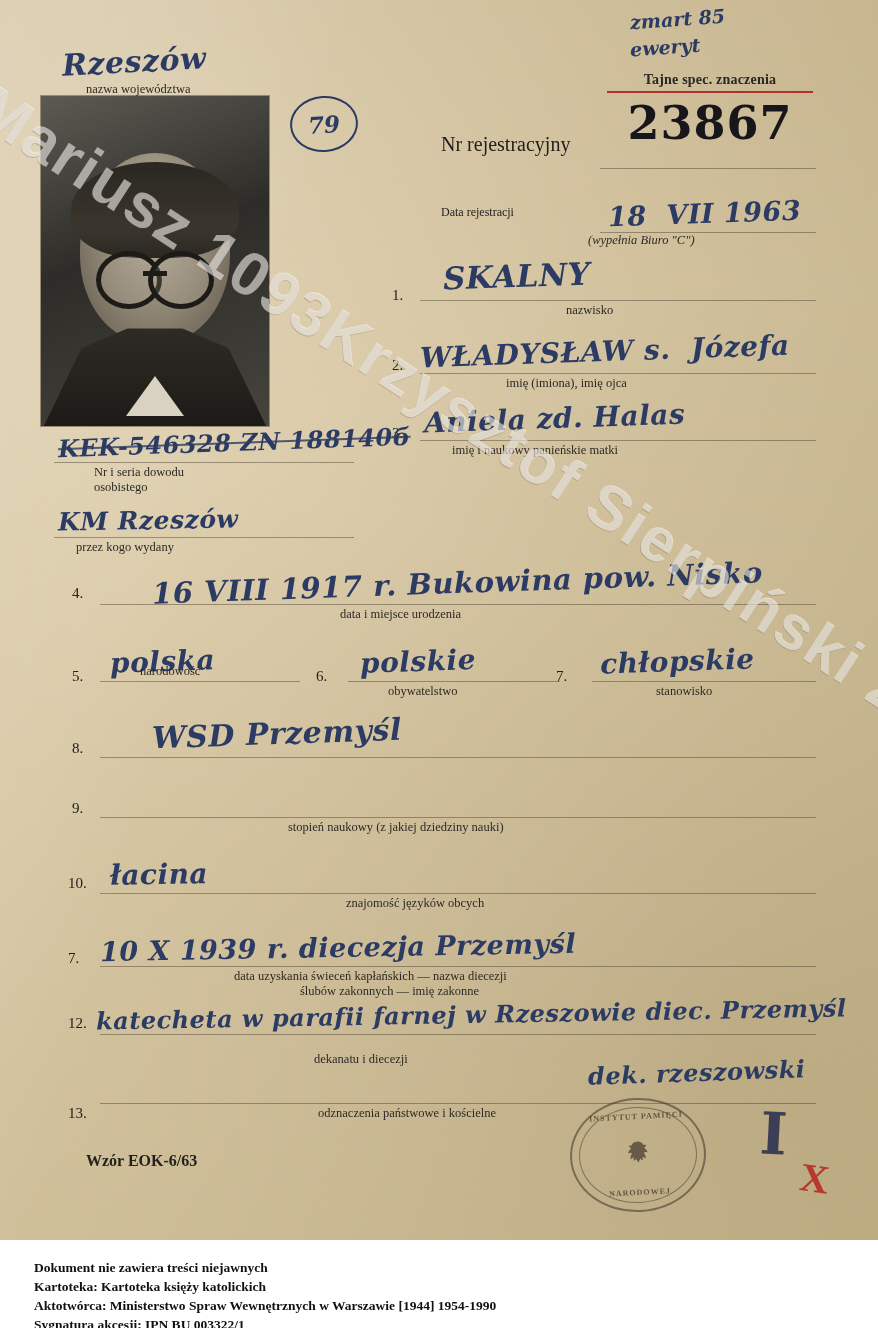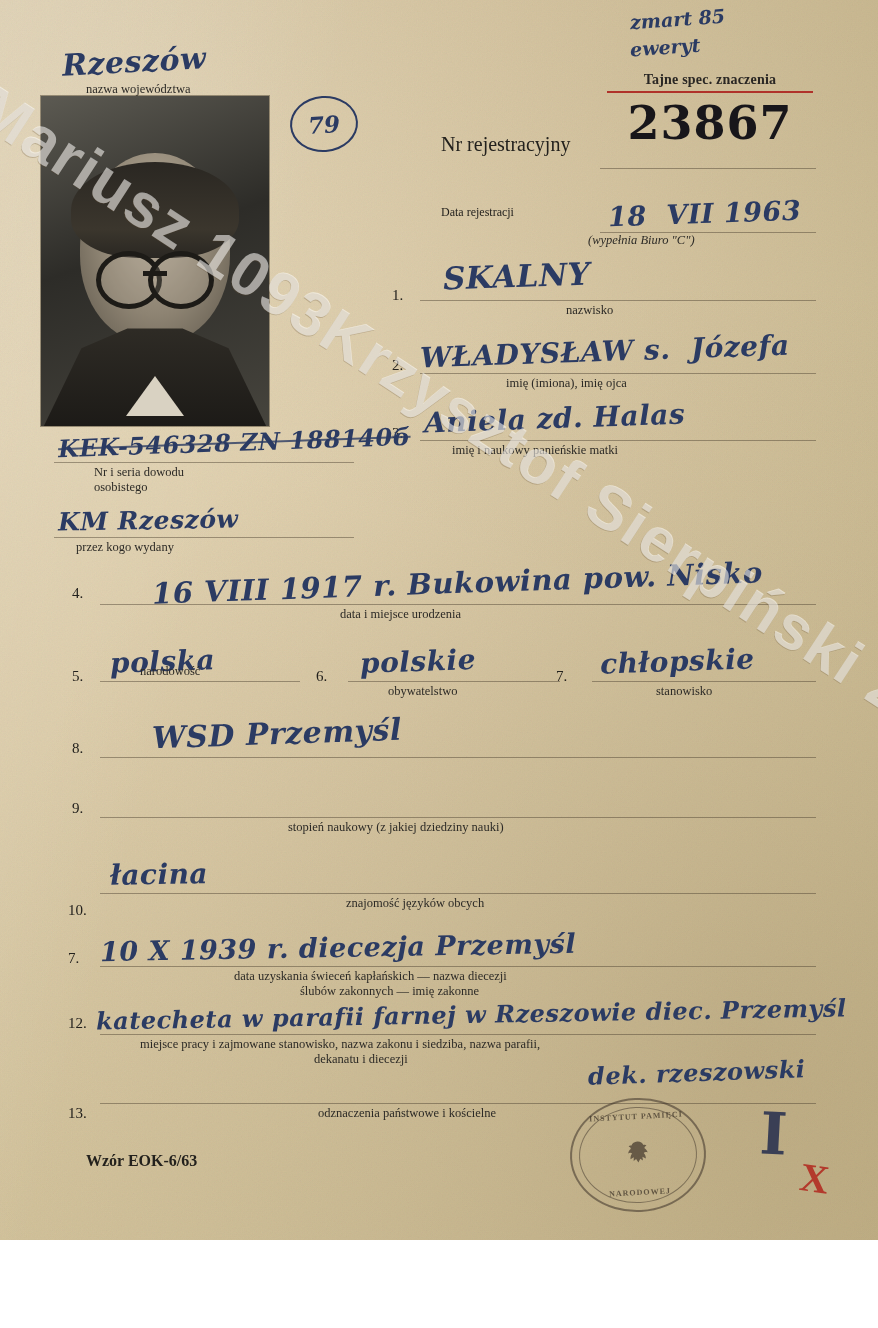--- a/index.html
+++ b/index.html
@@ -233,35 +233,34 @@
 
     <div class="num" style="left:72px;top:740px;">8.</div>
     <div class="hw" style="position:absolute;left:152px;top:716px;font-size:30px;transform:rotate(-2deg);">WSD Przemyśl</div>
     <div class="rule" style="left:100px;top:757px;width:716px;"></div>
 
     <div class="num" style="left:72px;top:800px;">9.</div>
     <div class="hw" style="position:absolute;left:152px;top:782px;font-size:28px;"></div>
     <div class="rule" style="left:100px;top:817px;width:716px;"></div>
     <div class="lbl" style="left:288px;top:820px;">stopień naukowy (z jakiej dziedziny nauki)</div>
 
-    <div class="num" style="left:68px;top:875px;margin-top:27px;">10.</div>
+    <div class="num" style="left:68px;top:875px;">10.</div>
     <div class="hw" style="position:absolute;left:110px;top:858px;font-size:28px;transform:rotate(-1deg);">łacina</div>
     <div class="rule" style="left:100px;top:893px;width:716px;"></div>
     <div class="lbl" style="left:346px;top:896px;">znajomość języków obcych</div>
 
     <div class="num" style="left:68px;top:950px;">7.</div>
     <div class="hw" style="position:absolute;left:100px;top:932px;font-size:27px;transform:rotate(-1deg);">10 X 1939 r. diecezja Przemyśl</div>
     <div class="rule" style="left:100px;top:966px;width:716px;"></div>
     <div class="lbl" style="left:234px;top:969px;">data uzyskania świeceń kapłańskich — nazwa diecezji</div>
     <div class="lbl" style="left:300px;top:984px;">ślubów zakonnych — imię zakonne</div>
 
     <div class="num" style="left:68px;top:1015px;">12.</div>
     <div class="hw" style="position:absolute;left:96px;top:1000px;font-size:24px;transform:rotate(-1deg);">katecheta w parafii farnej w Rzeszowie diec. Przemyśl</div>
     <div class="rule" style="left:100px;top:1034px;width:716px;"></div>
-    <div class="lbl" style="left:140px;top:1037px;">miejsce pracy i zajmowane stanowisko, nazwa zakonu i siedziba, nazwa parafii,</div>
     <div class="lbl" style="left:314px;top:1052px;">dekanatu i diecezji</div>
     <div class="hw" style="position:absolute;left:588px;top:1058px;font-size:24px;transform:rotate(-2deg);">dek. rzeszowski</div>
 
     <div class="num" style="left:68px;top:1105px;">13.</div>
     <div class="hw" style="position:absolute;left:110px;top:1088px;font-size:26px;"></div>
     <div class="rule" style="left:100px;top:1103px;width:716px;"></div>
     <div class="lbl" style="left:318px;top:1106px;">odznaczenia państwowe i kościelne</div>
 
     <div class="print" style="position:absolute;left:86px;top:1152px;font-size:16px;font-weight:700;">Wzór EOK-6/63</div>
 
@@ -272,14 +271,20 @@
       </svg>
       <div style="position:absolute;bottom:12px;left:0;right:0;">NARODOWEJ</div>
     </div>
 
     <div class="romanI">I</div>
     <div class="redx">X</div>
 
     <div class="watermark">Mariusz 1093Krzysztof Sierpiński 2024-02-26</div>
   </div>
 
+  <div class="footer">
+    <div>Dokument nie zawiera treści niejawnych</div>
+    <div>Kartoteka: Kartoteka księży katolickich</div>
+    <div>Aktotwórca: Ministerstwo Spraw Wewnętrznych w Warszawie [1944] 1954-1990</div>
+    <div>Sygnatura akcesji: IPN BU 003322/1</div>
+  </div>
 
 </div>
 
 </body></html>

